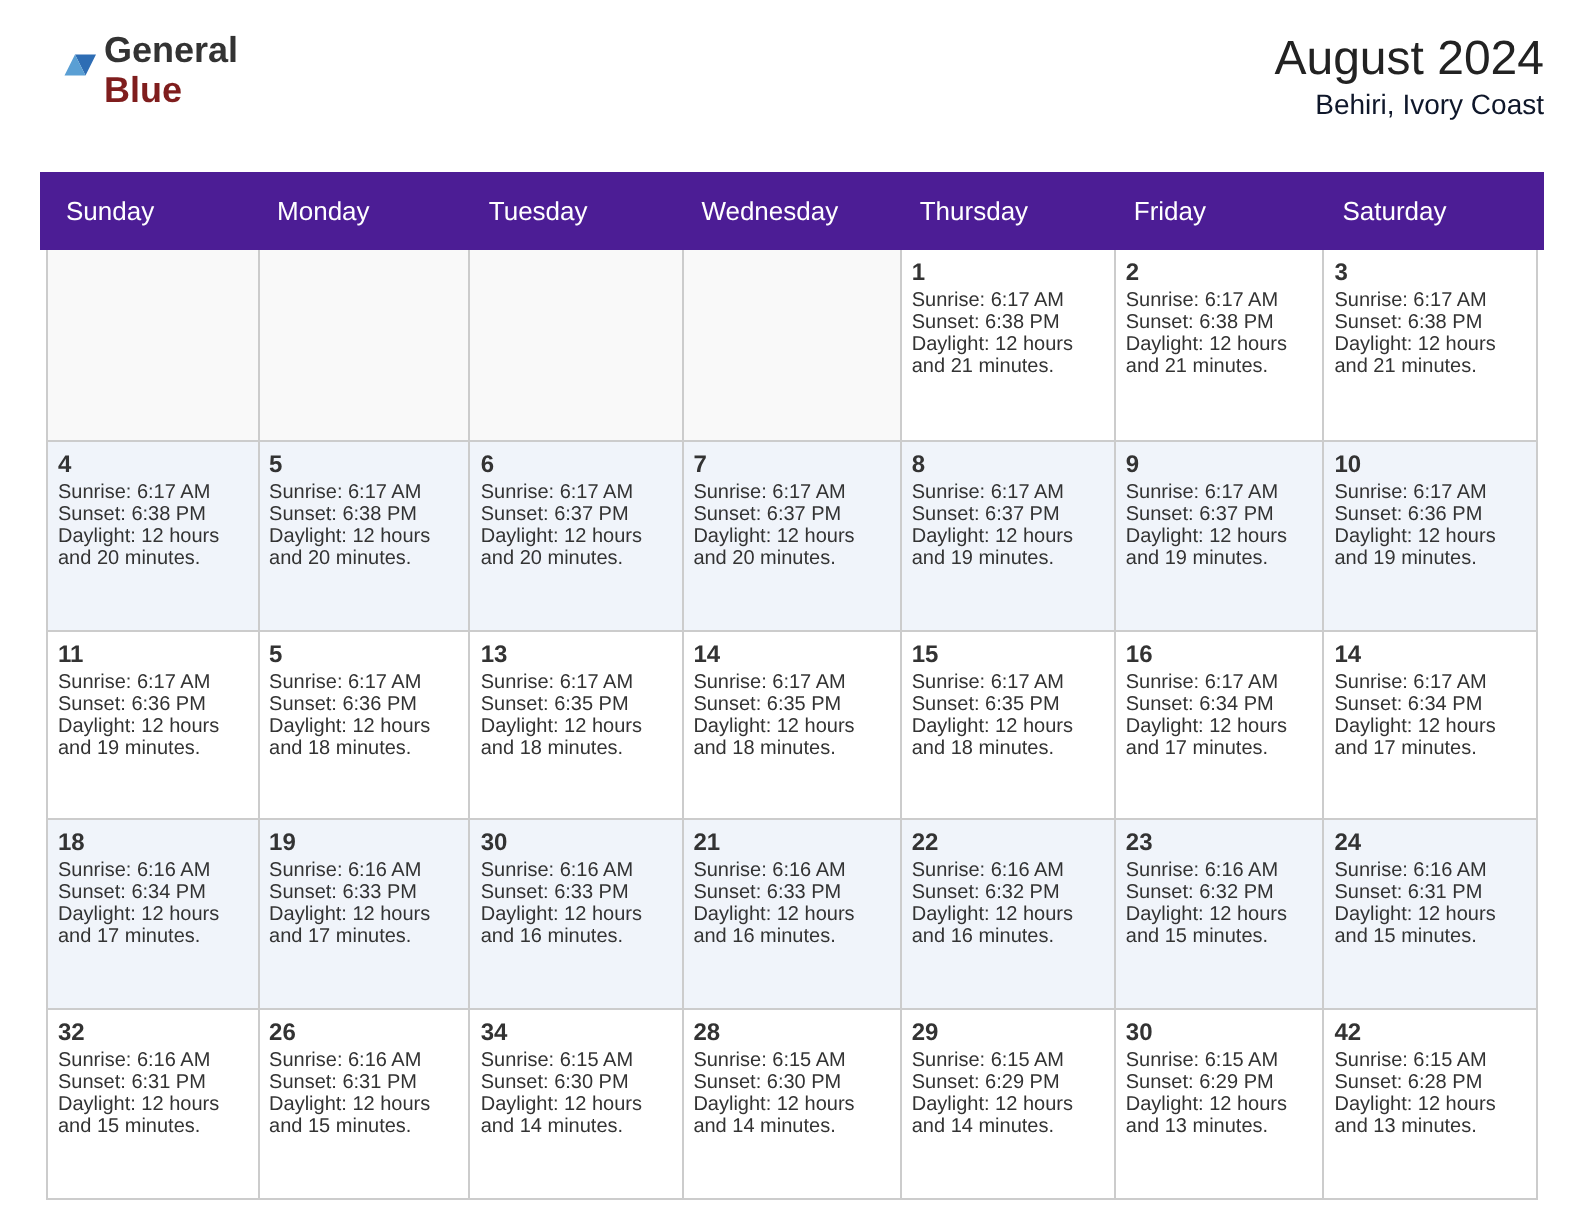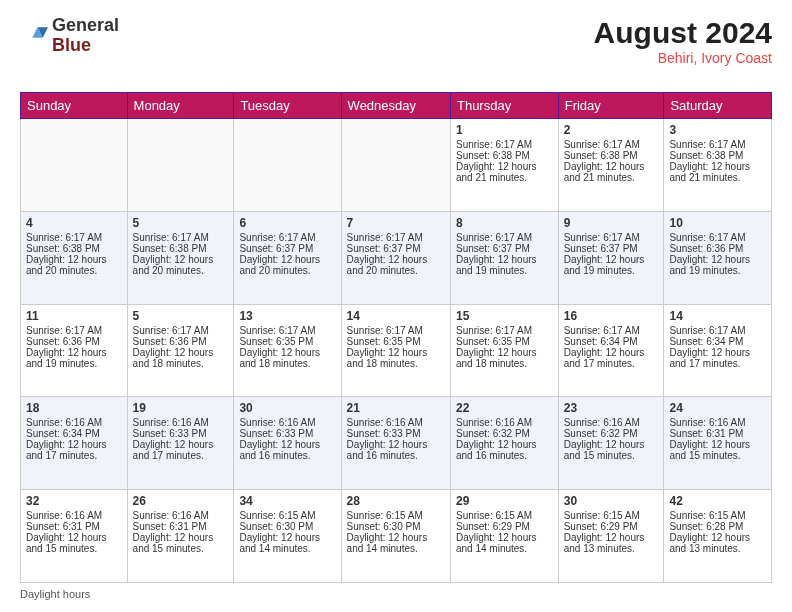--- a/index.html
+++ b/index.html
@@ -36,42 +36,42 @@
     .logo-text .general { color: #333; }
     .logo-text .blue { color: #7f1d1d; }
     .logo-icon {
       width: 28px;
       height: 28px;
     }
     .title-block {
       text-align: right;
     }
     .month-title {
-      font-size: 30px;
-      font-weight: bold;
+      font-size: 24px;
+      font-weight: normal;
       color: #222;
     }
     .location {
       font-size: 14px;
-      color: #ef4444;
+      color: #0f172a;
     }
     .calendar {
       flex: 1;
       border-collapse: collapse;
       width: 100%;
       border: 1px solid #ccc;
     }
     .calendar th {
-      background-color: #be185d;
+      background-color: #4c1d95;
       color: #fff;
       text-align: left;
       padding: 5px 6px;
       font-size: 13px;
       font-weight: normal;
-      border: 1px solid #4c1d95;
+      border: 7px solid #4c1d95;
     }
     .calendar td {
       vertical-align: top;
       padding: 4px 5px;
       border: 1px solid #ccc;
       font-size: 10px;
       color: #333;
       width: 113px;
       background: #fff;
     }
@@ -324,16 +324,13 @@
           <td>
             <span class="day-num">42</span>
             <div>Sunrise: 6:15 AM</div>
             <div>Sunset: 6:28 PM</div>
             <div>Daylight: 12 hours and 13 minutes.</div>
           </td>
         </tr>
       </tbody>
   </table>
 
-  <div class="footer-note">
-    <span>Daylight hours</span>
-  </div>
 </div>
 
 </body></html>

